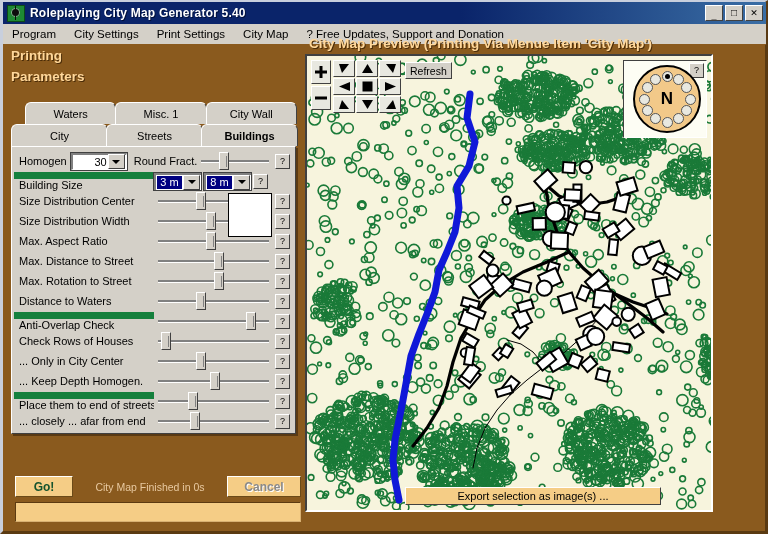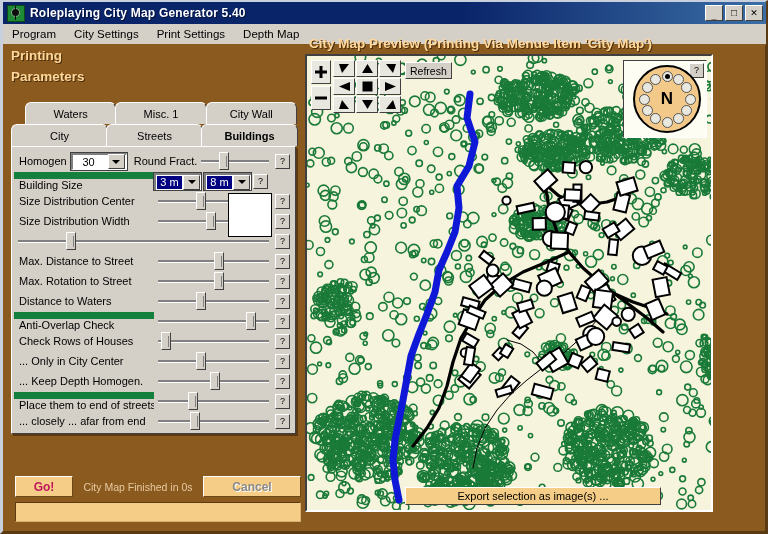--- a/index.html
+++ b/index.html
@@ -131,21 +131,21 @@
     display:flex;align-items:center;justify-content:center;
     margin-left:2px;margin-right:3px;flex:0 0 auto;line-height:1;
   }
   .numbox{
     width:56px;height:17px;background:#ffffff;
     border-top:2px solid #808080;border-left:2px solid #808080;
     border-right:1px solid #ffffff;border-bottom:1px solid #ffffff;
     outline:1px solid #404040;display:flex;align-items:center;box-sizing:border-box;
     margin-left:4px;
   }
-  .numbox .nv{flex:1;text-align:right;font-size:11px;padding-right:13px;}
+  .numbox .nv{flex:1;text-align:right;font-size:11px;padding-right:1px;}
   .numbox .arrow{
     width:15px;height:13px;background:#d4d0c8;
     border-top:1px solid #fff;border-left:1px solid #fff;
     border-right:1px solid #404040;border-bottom:1px solid #404040;
     display:flex;align-items:center;justify-content:center;margin-right:1px;
   }
   .selcombo{
     width:47px;height:17px;background:#ffffff;
     border-top:2px solid #808080;border-left:2px solid #808080;
     outline:1px solid #404040;display:flex;align-items:center;box-sizing:border-box;
@@ -163,29 +163,29 @@
   .swatch{
     position:absolute;right:21px;top:2px;width:42px;height:42px;background:#ffffff;
     border:1px solid #000000;z-index:6;
   }
   
   .botbar{
     position:absolute;left:8px;bottom:8px;width:286px;
   }
   .botrow{display:flex;align-items:center;height:23px;}
   .gobtn{
-    width:58px;height:21px;background:#f5cd86;color:#be185d;font-size:12px;font-weight:bold;
+    width:58px;height:21px;background:#f5cd86;color:#14532d;font-size:12px;font-weight:bold;
     display:flex;align-items:center;justify-content:center;
     border-top:1px solid #ffffff;border-left:1px solid #ffffff;
     border-right:1px solid #6b4a18;border-bottom:1px solid #6b4a18;
     box-sizing:border-box;
   }
   .statustxt{flex:1;text-align:center;color:#e8c9a0;font-size:10.5px;}
   .cancelbtn{
-    width:98px;height:21px;background:#f5cd86;color:#8a8a8a;font-size:12px;font-weight:bold;
+    width:74px;height:21px;background:#f5cd86;color:#8a8a8a;font-size:12px;font-weight:bold;
     display:flex;align-items:center;justify-content:center;
     border-top:1px solid #ffffff;border-left:1px solid #ffffff;
     border-right:1px solid #6b4a18;border-bottom:1px solid #6b4a18;
     text-shadow:1px 1px 0 #ffffff;box-sizing:border-box;
   }
   .progbar{
     margin-top:4px;width:286px;height:20px;background:#f5cd86;
     border-top:1px solid #5c3a10;border-left:1px solid #5c3a10;
     border-right:1px solid #d8b072;border-bottom:1px solid #d8b072;
     box-sizing:border-box;
@@ -274,21 +274,22 @@
       <div class="tbtn cls">
           <span class="gl">✕</span>
         </div>
     </div>
   </div>
 
   <div class="menubar">
     <div class="menu-item">Program</div>
     <div class="menu-item">City Settings</div>
     <div class="menu-item">Print Settings</div>
-    <div class="menu-item">Depth Map</div>
+    <div class="menu-item">City Map</div>
+    <div class="menu-item">? Free Updates, Support and Donation</div>
   </div>
 
   <div class="left">
 
     <div class="sect-title">Printing</div>
 
 
     <div class="sect-title" style="margin-top:6px;">Parameters</div>
 
     <div class="tabwrap">
@@ -351,20 +352,21 @@
               </div>
               <div class="prow">
                 <div class="plabel">Size Distribution Width</div>
                 <div class="slidecell">
                   <div class="track"></div>
                   <div class="thumb" style="left: 52px;"></div>
                 </div>
                 <div class="qbtn">?</div>
               </div>
               <div class="prow">
+                <div class="plabel">Max. Aspect Ratio</div>
                 <div class="slidecell">
                   <div class="track"></div>
                   <div class="thumb" style="left: 52px;"></div>
                 </div>
                 <div class="qbtn">?</div>
               </div>
               <div class="prow">
                 <div class="plabel">Max. Distance to Street</div>
                 <div class="slidecell">
                   <div class="track"></div>

